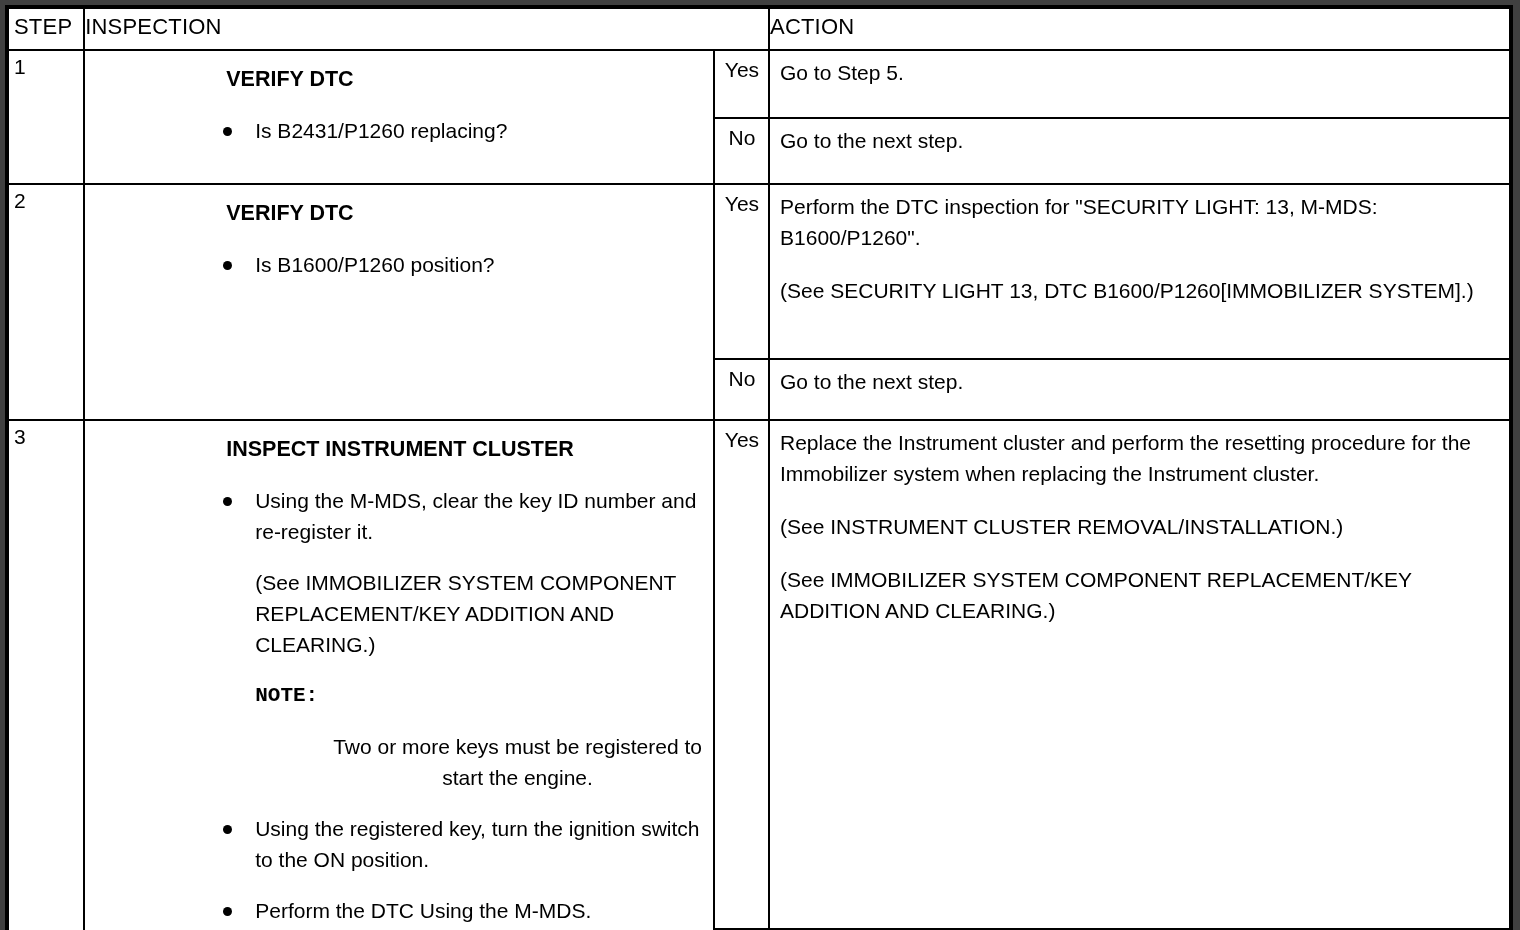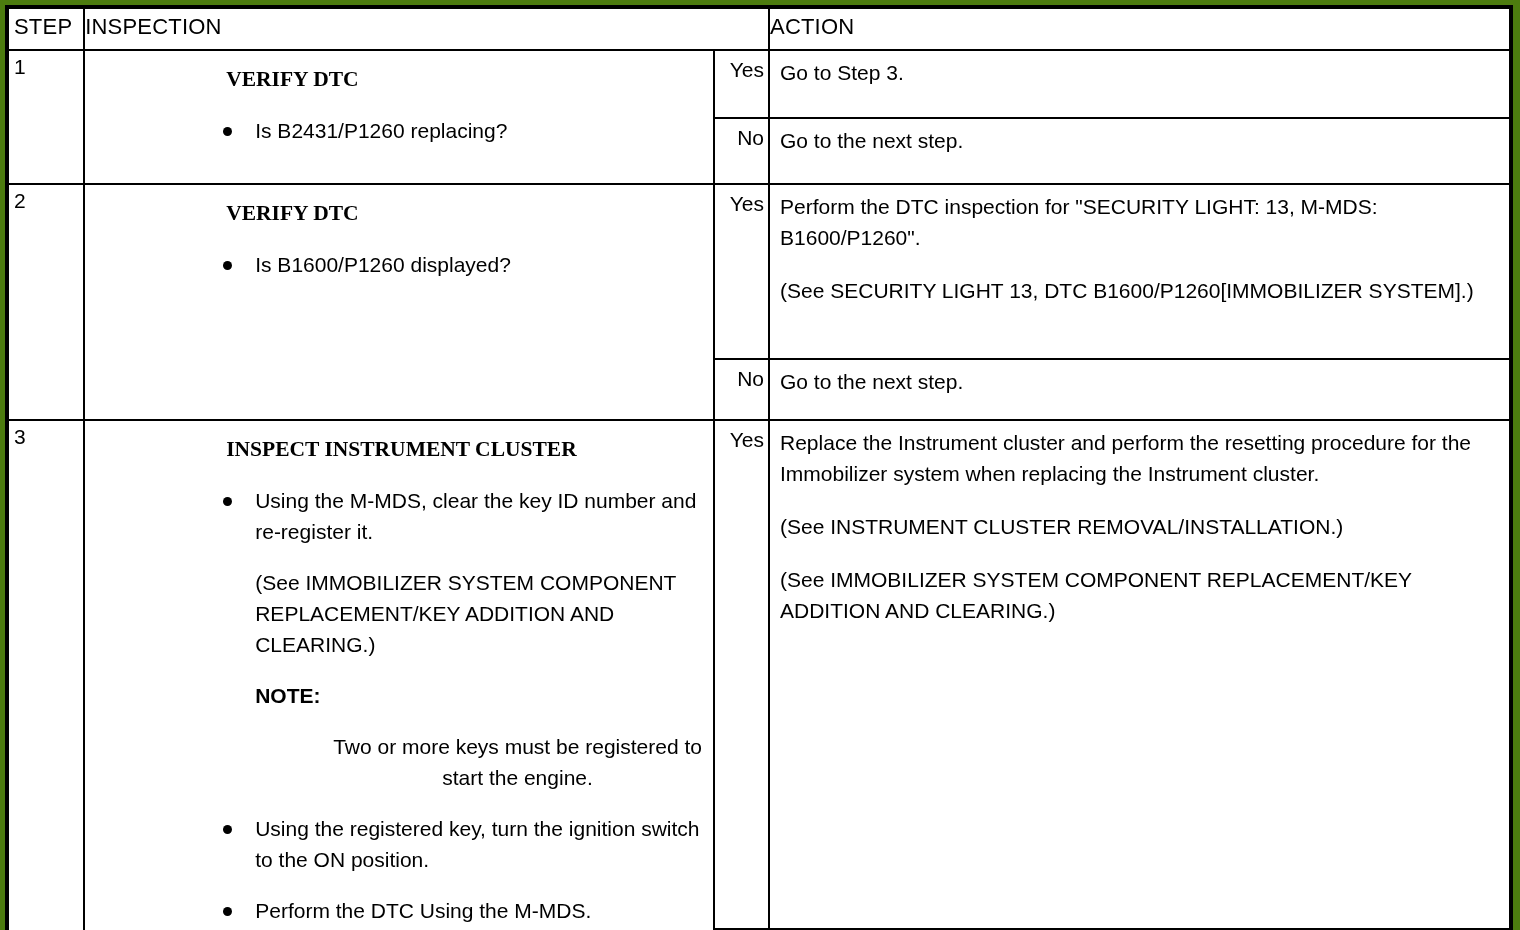--- a/index.html
+++ b/index.html
@@ -12,21 +12,21 @@
     height: 930px;
     font-family: "Liberation Sans", sans-serif;
     color: #000000;
     overflow: hidden;
   }
 
   .sheet {
     position: relative;
     width: 1520px;
     height: 930px;
-    background: #4d7c0f;
+    background: #404040;
   }
 
   table.dtc {
     position: absolute;
     left: 5px;
     top: 5px;
     width: 1508px;
     border-collapse: collapse;
     table-layout: fixed;
     background: #fff;
@@ -81,21 +81,20 @@
     font-size: 21px;
     line-height: 31px;
   }
   .insp-title {
     font-weight: bold;
     font-size: 21.5px;
     margin-left: 131px;
     margin-top: 5px;
     margin-bottom: 0;
     white-space: nowrap;
-    font-family: Liberation Serif, serif;
   }
 
   .blk { margin-top: 20px; }
 
   .bullet-row {
     position: relative;
     margin-left: 123px;
     padding-left: 37px;
   }
   .bullet-row .dot {
@@ -106,34 +105,35 @@
     height: 9px;
     background: #000;
     border-radius: 50%;
   }
   .plain-row {
     margin-left: 160px;
   }
   .note-label {
     margin-left: 160px;
     font-weight: bold;
+    font-family: Liberation Mono, monospace;
   }
   .sub-row {
     position: relative;
     margin-left: 200px;
     padding-left: 37px;
     text-align: center;
   }
 
   
   .yn {
     font-size: 21px;
     line-height: 26px;
     padding: 6px 4px 0 5px !important;
-    text-align: right;
+    text-align: center;
     white-space: nowrap;
   }
 
   
   .act {
     font-size: 21px;
     line-height: 31px;
     padding: 6px 8px 10px 10px !important;
   }
   .act p { margin: 0; }
@@ -170,37 +170,37 @@
       <td class="step-num" rowspan="2">1</td>
       <td class="insp" rowspan="2">
         <div class="insp-title">VERIFY DTC</div>
         <div class="blk bullet-row">
           <span class="dot"></span>
           <span>Is B2431/P1260 replacing?</span>
         </div>
       </td>
       <td class="yn h-yes1">Yes</td>
       <td class="act h-yes1">
-        <p>Go to Step 3.</p>
+        <p>Go to Step 5.</p>
       </td>
     </tr>
     <tr>
       <td class="yn h-no1">No</td>
       <td class="act h-no1">
         <p>Go to the next step.</p>
       </td>
     </tr>
 
     <tr>
       <td class="step-num" rowspan="2">2</td>
       <td class="insp" rowspan="2">
         <div class="insp-title">VERIFY DTC</div>
         <div class="blk bullet-row">
           <span class="dot"></span>
-          <span>Is B1600/P1260 displayed?</span>
+          <span>Is B1600/P1260 position?</span>
         </div>
       </td>
       <td class="yn h-yes2">Yes</td>
       <td class="act h-yes2">
         <p>Perform the DTC inspection for "SECURITY LIGHT: 13, M-MDS: B1600/P1260".</p>
         <p>(See SECURITY LIGHT 13, DTC B1600/P1260[IMMOBILIZER SYSTEM].)</p>
       </td>
     </tr>
     <tr>
       <td class="yn h-no2">No</td>

